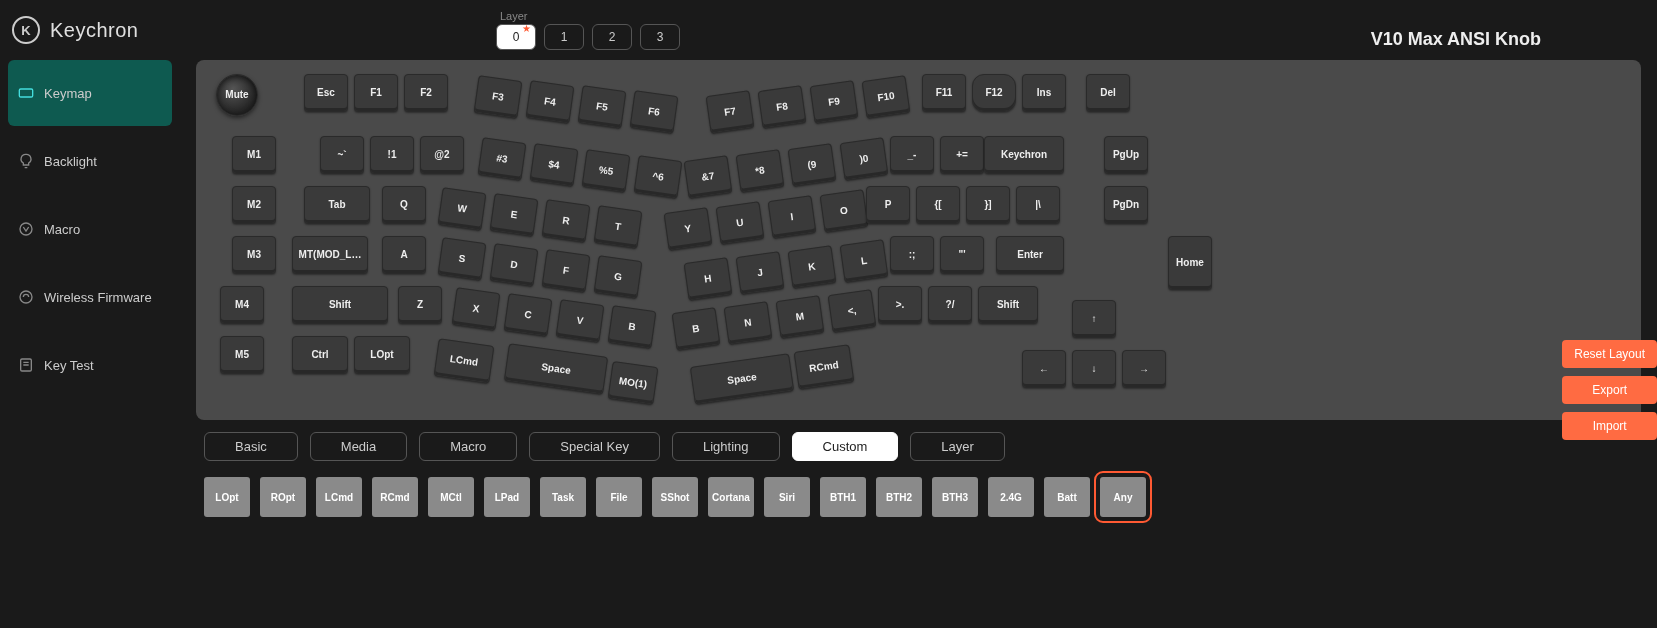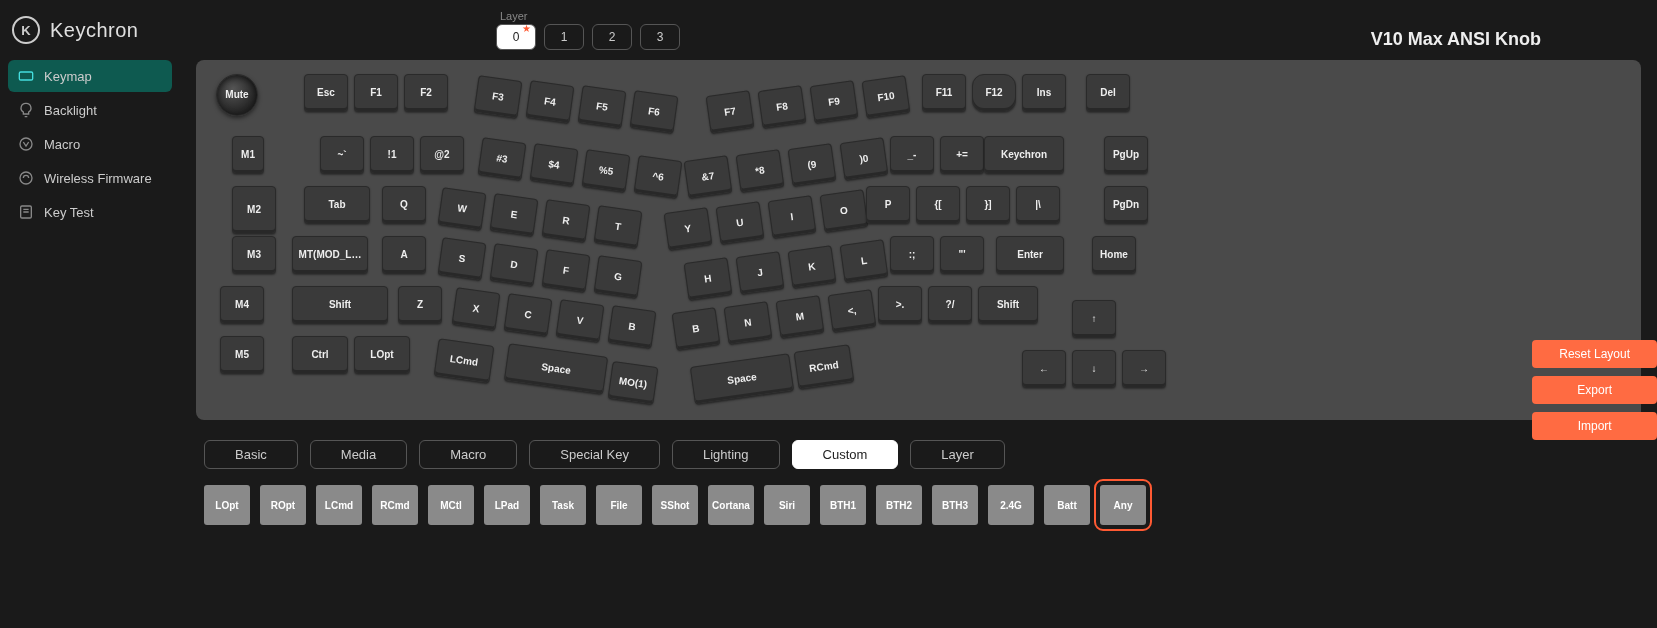--- a/index.html
+++ b/index.html
@@ -8,21 +8,21 @@
 .sidebar { width: 180px; background: #1a1a1a; padding: 8px; display: flex; flex-direction: column; gap: 8px; }
 .logo-area { display: flex; align-items: center; gap: 10px; padding: 8px 4px; }
 .logo-icon { width: 28px; height: 28px; border: 2px solid #ccc; border-radius: 50%; display: flex; align-items: center; justify-content: center; font-weight: bold; color: #ccc; font-size: 13px; }
 .logo-text { font-size: 20px; color: #e0e0e0; letter-spacing: 0.5px; }
 .device-box { background: #232323; border-radius: 6px; padding: 10px 8px; text-align: center; }
 .device-name { font-size: 12px; color: #ccc; white-space: nowrap; overflow: hidden; text-overflow: ellipsis; }
 .device-links { display: flex; justify-content: space-around; margin-top: 6px; font-size: 11px; color: #888; }
 .device-links .lk svg { width: 12px; height: 12px; stroke: #888; }
 
 .nav-items { display: flex; flex-direction: column; gap: 2px; }
-.nav-item { display: flex; align-items: center; gap: 10px; padding: 8px 10px; border-radius: 6px; font-size: 13px; color: #ccc; cursor: pointer; }
+.nav-item { display: flex; align-items: center; gap: 10px; padding: 25px 10px; border-radius: 6px; font-size: 13px; color: #ccc; cursor: pointer; }
 .nav-item.active { background: #0e5a50; }
 .nav-item .ic { width: 16px; height: 16px; display: flex; align-items: center; justify-content: center; }
 .ic svg { width: 16px; height: 16px; stroke: #888; fill: none; stroke-width: 2; }
 .nav-item.active .ic svg { stroke: #4dd; }
 .nav-item.bug .ic svg { stroke: #ff5252; }
 
 .main { flex: 1; display: flex; flex-direction: column; padding: 10px 16px 16px 16px; position: relative; }
 
 .layer-row { display: flex; align-items: flex-end; justify-content: space-between; padding: 0 0 6px 300px; }
 .layer-label-wrap { display: flex; flex-direction: column; gap: 2px; }
@@ -32,23 +32,23 @@
 .layer-btn.active { background: #fff; color: #222; }
 .layer-btn .star { position: absolute; top: -2px; right: 4px; color: #ff5a33; font-size: 10px; }
 .title { font-size: 18px; color: #eee; font-weight: bold; padding-right: 100px; }
 
 .kb-area { background: #4a4a4a; border-radius: 8px; padding: 18px 28px 20px 28px; height: 360px; position: relative; margin-top: 4px; }
 .key { position: absolute; background: #3a3a3a; border: 1px solid #2a2a2a; border-radius: 4px; color: #eee; font-size: 10px; font-weight: bold; display: flex; align-items: center; justify-content: center; box-shadow: inset 0 -3px 0 rgba(0,0,0,0.3), 0 1px 2px rgba(0,0,0,0.4); text-align: center; line-height: 1.2; padding: 2px; cursor: pointer; }
 .key .sec { display: block; }
 .knob { border-radius: 50%; box-shadow: inset 0 2px 6px rgba(0,0,0,0.6), 0 2px 4px rgba(0,0,0,0.5); background: radial-gradient(circle at 40% 35%, #555, #222 70%); }
 
 .right-buttons { position: absolute; right: 0; top: 340px; display: flex; flex-direction: column; gap: 8px; }
-.action-btn { background: #ff6b42; color: #fff; border: none; border-radius: 4px; padding: 7px 27px; font-size: 12px; cursor: pointer; white-space: nowrap; }
-
-.bottom-panel { margin-top: 20px; }
+.action-btn { background: #ff6b42; color: #fff; border: none; border-radius: 4px; padding: 7px 12px; font-size: 12px; cursor: pointer; white-space: nowrap; }
+
+.bottom-panel { margin-top: 12px; }
 .tabs { display: flex; gap: 12px; margin-bottom: 16px; padding-left: 8px; }
 .tab { border: 1px solid #555; border-radius: 6px; background: transparent; color: #ccc; font-size: 13px; padding: 6px 30px; cursor: pointer; }
 .tab.active { background: #fff; color: #222; border-color: #fff; }
 
 .custom-keys { display: flex; gap: 10px; padding-left: 8px; }
 .ck { width: 46px; height: 40px; background: #8a8a8a; border-radius: 3px; color: #fff; font-size: 10px; font-weight: bold; display: flex; align-items: center; justify-content: center; cursor: pointer; }
 .ck.selected { outline: 2px solid #ff5a33; outline-offset: 4px; border-radius: 3px; }
 </style>
 </head>
 <body>
@@ -132,21 +132,21 @@
       <div class="key" style="left: 384px; top: 28px; width: 44px; height: 38px; transform: rotate(8deg);">F5</div>
       <div class="key" style="left: 436px; top: 33px; width: 44px; height: 38px; transform: rotate(8deg);">F6</div>
       <div class="key" style="left: 512px; top: 33px; width: 44px; height: 38px; transform: rotate(-8deg);">F7</div>
       <div class="key" style="left: 564px; top: 28px; width: 44px; height: 38px; transform: rotate(-8deg);">F8</div>
       <div class="key" style="left: 616px; top: 23px; width: 44px; height: 38px; transform: rotate(-8deg);">F9</div>
       <div class="key" style="left: 668px; top: 18px; width: 44px; height: 38px; transform: rotate(-8deg);">F10</div>
       <div class="key" style="left: 726px; top: 14px; width: 44px; height: 38px;">F11</div>
       <div class="key" style="left: 776px; top: 14px; width: 44px; height: 38px; border-radius: 12px;">F12</div>
       <div class="key" style="left: 826px; top: 14px; width: 44px; height: 38px;">Ins</div>
       <div class="key" style="left: 890px; top: 14px; width: 44px; height: 38px;">Del</div>
-      <div class="key" style="left: 36px; top: 76px; width: 32px; height: 38px;">M1</div>
+      <div class="key" style="left: 36px; top: 76px; width: 44px; height: 38px;">M1</div>
       <div class="key" style="left: 124px; top: 76px; width: 44px; height: 38px;">
         <span class="sec">~</span>
         <span class="sec">`</span>
       </div>
       <div class="key" style="left: 174px; top: 76px; width: 44px; height: 38px;">
         <span class="sec">!</span>
         <span class="sec">1</span>
       </div>
       <div class="key" style="left: 224px; top: 76px; width: 44px; height: 38px;">
         <span class="sec">@</span>
@@ -187,21 +187,21 @@
       <div class="key" style="left: 694px; top: 76px; width: 44px; height: 38px;">
         <span class="sec">_</span>
         <span class="sec">-</span>
       </div>
       <div class="key" style="left: 744px; top: 76px; width: 44px; height: 38px;">
         <span class="sec">+</span>
         <span class="sec">=</span>
       </div>
       <div class="key" style="left: 788px; top: 76px; width: 80px; height: 38px;">Keychron</div>
       <div class="key" style="left: 908px; top: 76px; width: 44px; height: 38px;">PgUp</div>
-      <div class="key" style="left: 36px; top: 126px; width: 44px; height: 48px;">M2</div>
+      <div class="key" style="left: 36px; top: 126px; width: 44px; height: 38px;">M2</div>
       <div class="key" style="left: 108px; top: 126px; width: 66px; height: 38px;">Tab</div>
       <div class="key" style="left: 186px; top: 126px; width: 44px; height: 38px;">Q</div>
       <div class="key" style="left: 244px; top: 130px; width: 44px; height: 38px; transform: rotate(8deg);">W</div>
       <div class="key" style="left: 296px; top: 136px; width: 44px; height: 38px; transform: rotate(8deg);">E</div>
       <div class="key" style="left: 348px; top: 142px; width: 44px; height: 38px; transform: rotate(8deg);">R</div>
       <div class="key" style="left: 400px; top: 148px; width: 44px; height: 38px; transform: rotate(8deg);">T</div>
       <div class="key" style="left: 470px; top: 150px; width: 44px; height: 38px; transform: rotate(-8deg);">Y</div>
       <div class="key" style="left: 522px; top: 144px; width: 44px; height: 38px; transform: rotate(-8deg);">U</div>
       <div class="key" style="left: 574px; top: 138px; width: 44px; height: 38px; transform: rotate(-8deg);">I</div>
       <div class="key" style="left: 626px; top: 132px; width: 44px; height: 38px; transform: rotate(-8deg);">O</div>
@@ -232,21 +232,21 @@
       <div class="key" style="left: 646px; top: 182px; width: 44px; height: 38px; transform: rotate(-8deg);">L</div>
       <div class="key" style="left: 694px; top: 176px; width: 44px; height: 38px;">
         <span class="sec">:</span>
         <span class="sec">;</span>
       </div>
       <div class="key" style="left: 744px; top: 176px; width: 44px; height: 38px;">
         <span class="sec">"</span>
         <span class="sec">'</span>
       </div>
       <div class="key" style="left: 800px; top: 176px; width: 68px; height: 38px;">Enter</div>
-      <div class="key" style="left: 896px; top: 176px; width: 44px; height: 38px;">Home</div>
+      <div class="key" style="left: 972px; top: 176px; width: 44px; height: 54px;">Home</div>
       <div class="key" style="left: 24px; top: 226px; width: 44px; height: 38px;">M4</div>
       <div class="key" style="left: 96px; top: 226px; width: 96px; height: 38px;">Shift</div>
       <div class="key" style="left: 202px; top: 226px; width: 44px; height: 38px;">Z</div>
       <div class="key" style="left: 258px; top: 230px; width: 44px; height: 38px; transform: rotate(8deg);">X</div>
       <div class="key" style="left: 310px; top: 236px; width: 44px; height: 38px; transform: rotate(8deg);">C</div>
       <div class="key" style="left: 362px; top: 242px; width: 44px; height: 38px; transform: rotate(8deg);">V</div>
       <div class="key" style="left: 414px; top: 248px; width: 44px; height: 38px; transform: rotate(8deg);">B</div>
       <div class="key" style="left: 478px; top: 250px; width: 44px; height: 38px; transform: rotate(-8deg);">B</div>
       <div class="key" style="left: 530px; top: 244px; width: 44px; height: 38px; transform: rotate(-8deg);">N</div>
       <div class="key" style="left: 582px; top: 238px; width: 44px; height: 38px; transform: rotate(-8deg);">M</div>

